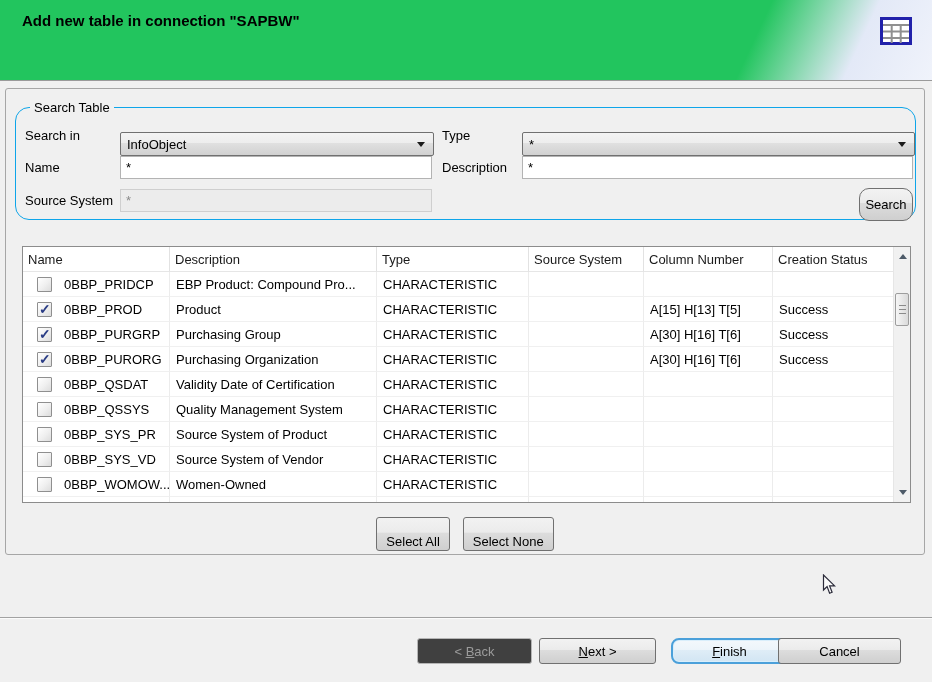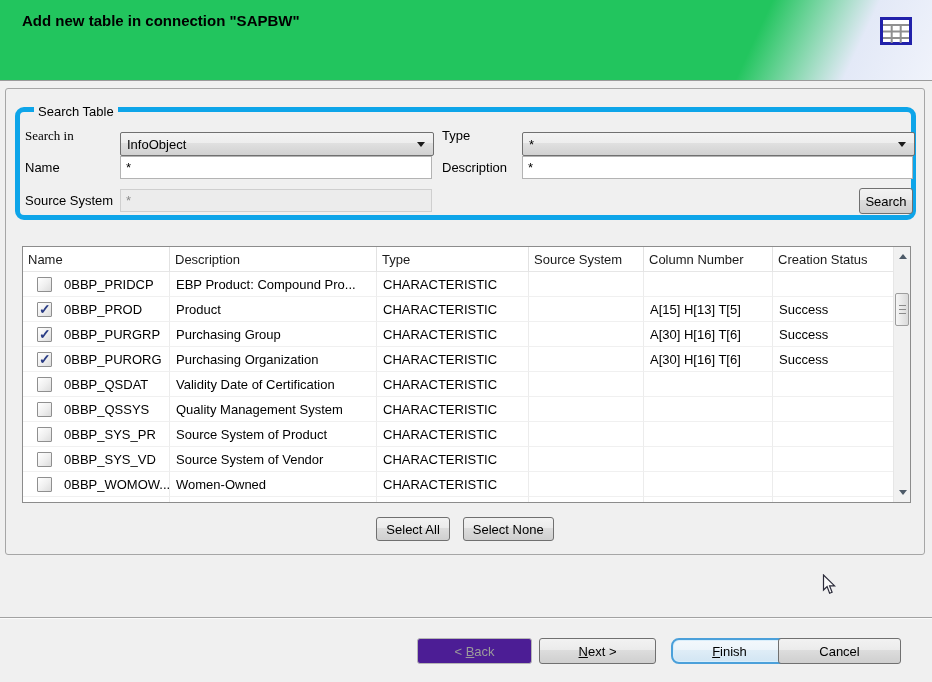--- a/index.html
+++ b/index.html
@@ -14,37 +14,37 @@
   .title { position:absolute; left:22px; top:12px; font-size:15px; font-weight:bold; }
   .icon-table { position:absolute; right:20px; top:17px; width:32px; height:28px; }
 
   
   .content { position:absolute; top:82px; left:0; width:932px; height:535px; background:#f0f0f0; }
   .panel { position:absolute; left:5px; top:6px; width:920px; height:467px;
            border:1px solid #a6a6a6; border-radius:3px; background:#f0f0f0; }
 
   
   .groupbox { position:absolute; left:9px; top:18px; width:901px; height:113px;
-              border:5px solid #0ea5e9; border-radius:9px; }
+              border:1px solid #0ea5e9; border-radius:14px; }
   .group-label { position:absolute; left:14px; top:-8px; background:#f0f0f0; padding:0 4px; }
   .field-label { position:absolute; white-space:nowrap; }
   .combo { position:absolute; height:24px; border:1px solid #707070; border-radius:2px;
            background:linear-gradient(to bottom,#f3f3f3 0%,#ededed 45%,#e0e0e0 46%,#d1d1d1 100%);
            display:flex; align-items:center; cursor:default;margin-top:8px; }
   .combo-value { flex:1; padding-left:6px; overflow:hidden; white-space:nowrap; }
   .combo-arrow { width:0; height:0; border-left:4px solid transparent; border-right:4px solid transparent;
                  border-top:5px solid #1b1b1b; margin-right:8px; }
   .txtinput { position:absolute; height:23px; border:1px solid #b3b3b3; background:#fff;
               font-family:"Liberation Sans",sans-serif; font-size:13px; padding-left:5px; }
   .txtinput:disabled { background:#ececec; border-color:#cfcfcf; color:#8a8a8a; }
 
   .btn { font-family:"Liberation Sans",sans-serif; font-size:13px; color:#000;
          background:linear-gradient(to bottom,#f2f2f2 0%,#ebebeb 45%,#dddddd 46%,#cfcfcf 100%);
          border:1px solid #707070; border-radius:3px; cursor:default; }
-  .search-btn { position:absolute; left:853px; top:99px; width:54px; height:26px; }
+  .search-btn { position:absolute; left:853px; top:99px; width:54px; height:33px;border-radius:10px; }
 
   
   .tablebox { position:absolute; left:16px; top:157px; width:889px; height:257px;
               border:1px solid #8c8c8c; background:#fff; overflow:hidden; }
   .thead, .trow { display:grid; grid-template-columns:147px 207px 152px 115px 129px auto;
                   height:25px; margin-right:17px; }
   .thead > div { border-right:1px solid #e2e2e2; border-bottom:1px solid #e6e6e6;
                  display:flex; align-items:center; padding-left:5px; color:#1a1a1a; }
   .trow > div { border-right:1px solid #ececec; border-bottom:1px solid #f0f0f0;
                 display:flex; align-items:center; padding-left:6px; white-space:nowrap; overflow:hidden; }
@@ -68,28 +68,28 @@
               border-top:5px solid #4d5a68; }
   .thumb { position:absolute; left:1px; top:46px; width:14px; height:33px;
            border:1px solid #9d9d9d; border-radius:2px;
            background:linear-gradient(to right,#f6f6f6,#dadada); }
   .thumb::after { content:""; position:absolute; left:3px; top:11px; width:7px; height:9px;
            background:repeating-linear-gradient(to bottom,#8a8a8a 0 1px,transparent 1px 4px); }
 
   
   .select-row { position:absolute; left:0; right:0; top:428px; display:flex;
                 justify-content:center; gap:13px; }
-  .select-row .btn { height:24px; padding:4px 9px; }
+  .select-row .btn { height:24px; padding:16px 9px; }
 
   
   .separator { position:absolute; top:617px; left:0; width:932px; height:2px;
                border-top:1px solid #a2a2a2; border-bottom:1px solid #fbfbfb; }
   .buttonbar { position:absolute; top:619px; left:0; width:932px; height:63px; background:#f0f0f0; }
   .wiz-btn { position:absolute; top:19px; height:26px; }
-  .btn-back   { left:417px; width:115px; background:#4c1d95; border-color:#b5b5b5; color:#9b9b9b;text-align:center; }
+  .btn-back   { left:417px; width:115px; background:#404040; border-color:#b5b5b5; color:#9b9b9b;text-align:center; }
   .btn-next   { left:539px; width:117px; }
   .btn-finish { left:671px; width:117px; border:2px solid #4ba0da; border-radius:8px;
                 box-shadow:inset 0 0 0 1px #d9eefb;
                 background:linear-gradient(to bottom,#f3f8fc 0%,#ecf4fa 45%,#dfedf7 46%,#d2e5f3 100%); }
   .btn-cancel { left:778px; width:123px; }
   .mn { text-decoration:underline; }
 
   .cursor { position:absolute; left:822px; top:574px; width:14px; height:21px; pointer-events:none; }
 </style>
 </head>
@@ -110,21 +110,21 @@
   </svg>
 </div>
 
 <div class="content">
   <div class="panel">
 
     <div class="groupbox">
       <span class="group-label">Search Table</span>
     </div>
 
-    <span class="field-label" style="left:19px; top:39px;font-family:Liberation Serif, serif;">Search in</span>
+    <span class="field-label" style="left:19px; top:39px;">Search in</span>
     <div class="combo" style="left:114px; top:35px; width:314px;">
       <span class="combo-value">InfoObject</span>
       <span class="combo-arrow"></span>
     </div>
     <span class="field-label" style="left:436px; top:39px;">Type</span>
     <div class="combo" style="left:516px; top:35px; width:393px;">
       <span class="combo-value">*</span>
       <span class="combo-arrow"></span>
     </div>
 

